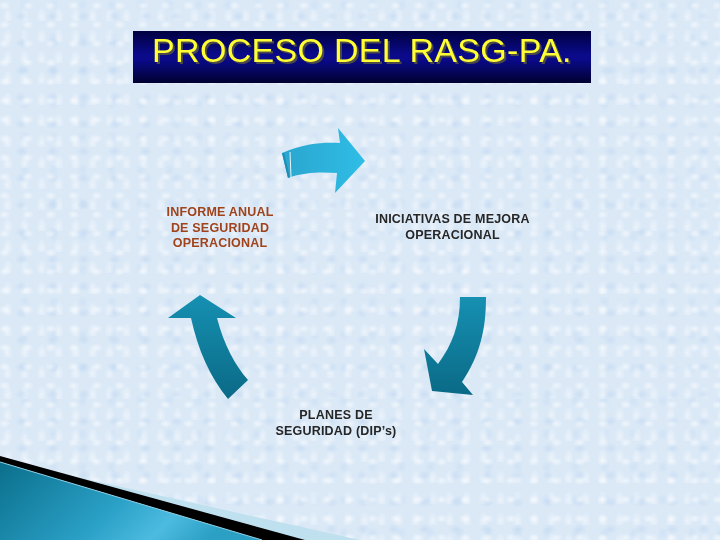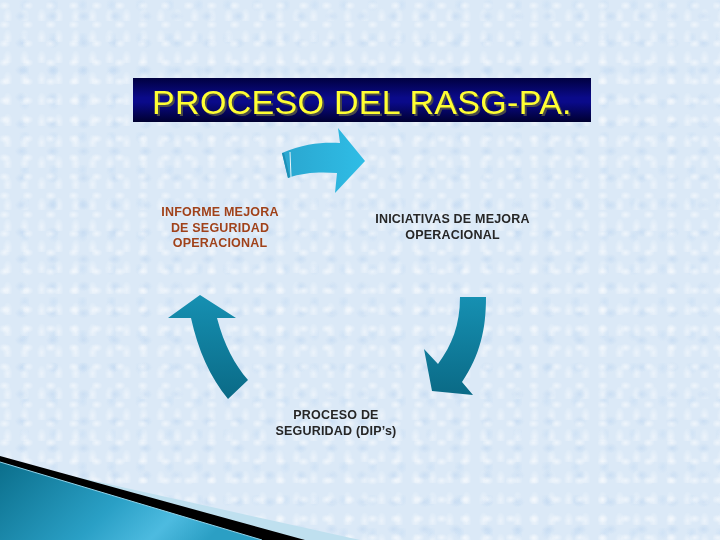--- a/index.html
+++ b/index.html
@@ -8,24 +8,24 @@
       background-color: #dbe9f7;
       background-image:
         radial-gradient(ellipse at 20% 30%, rgba(255,255,255,0.55) 0, rgba(255,255,255,0) 6px),
         radial-gradient(ellipse at 70% 60%, rgba(190,214,240,0.55) 0, rgba(190,214,240,0) 7px),
         radial-gradient(ellipse at 45% 80%, rgba(255,255,255,0.45) 0, rgba(255,255,255,0) 5px),
         radial-gradient(ellipse at 85% 15%, rgba(200,222,244,0.6) 0, rgba(200,222,244,0) 6px);
       background-size: 23px 19px, 31px 27px, 17px 21px, 29px 33px;
       font-family: "Liberation Sans", sans-serif;
     }
     .title-box {
-      position: absolute; left: 133px; top: 31px; width: 458px; height: 44px;
+      position: absolute; left: 133px; top: 31px; width: 458px; height: 52px;
       background: linear-gradient(to bottom, #000040 0%, #0a0a8a 45%, #0a0a8a 55%, #000030 100%);
       box-sizing: border-box;
-      display: flex; align-items: flex-end; justify-content: center; margin-top: 47px;
+      display: flex; align-items: flex-start; justify-content: center;
     }
     .title-text {
       color: #ffff33; font-size: 34px; letter-spacing: 0.3px;
       text-shadow: 2px 2px 0 #4a4a4a;
       white-space: nowrap;
     }
     .label {
       position: absolute; text-align: center; font-weight: bold;
       font-size: 12.5px; line-height: 15.5px; letter-spacing: 0.2px;
     }
@@ -69,32 +69,32 @@
   <defs>
     <linearGradient id="gLeft" x1="0" y1="0" x2="0" y2="1">
       <stop offset="0" stop-color="#1690b2"></stop>
       <stop offset="1" stop-color="#0a6a86"></stop>
     </linearGradient>
   </defs>
   <path d="M40,10 L76,33 L57,33 C64,60 75,80 88,95 L68,114 C50,92 38,65 31,33 L8,33 Z" fill="url(#gLeft)"></path>
 </svg>
 
 <div class="label label-informe">
-  <span>INFORME MEJORA</span>
+  <span>INFORME ANUAL</span>
   <span>DE SEGURIDAD</span>
   <span>OPERACIONAL</span>
 </div>
 
 <div class="label label-iniciativas">
   <span>INICIATIVAS DE MEJORA</span>
   <span>OPERACIONAL</span>
 </div>
 
 <div class="label label-planes">
-  <span>PROCESO DE</span>
+  <span>PLANES DE</span>
   <span>SEGURIDAD (DIP’s)</span>
 </div>
 
 <svg class="deco" viewBox="0 0 720 540">
   <defs>
     <linearGradient id="gWedge" x1="0" y1="0" x2="1" y2="0.3">
       <stop offset="0" stop-color="#0b6f8c"></stop>
       <stop offset="0.55" stop-color="#2aa0c6"></stop>
       <stop offset="0.8" stop-color="#4dbbe0"></stop>
       <stop offset="1" stop-color="#2b9fc4"></stop>

